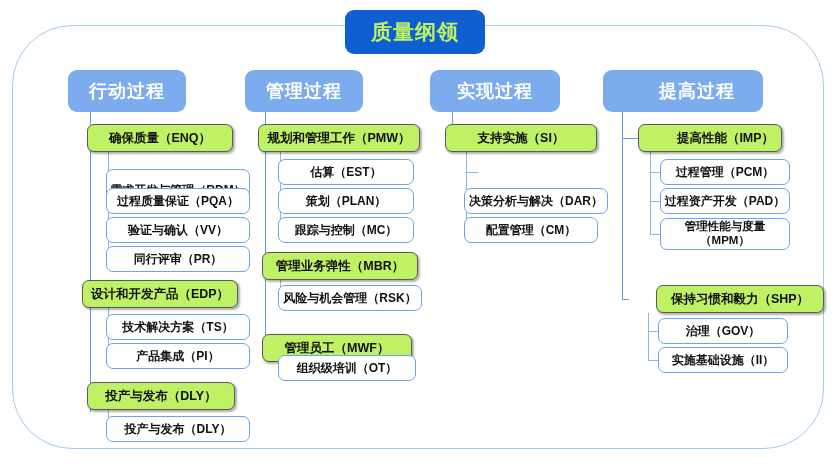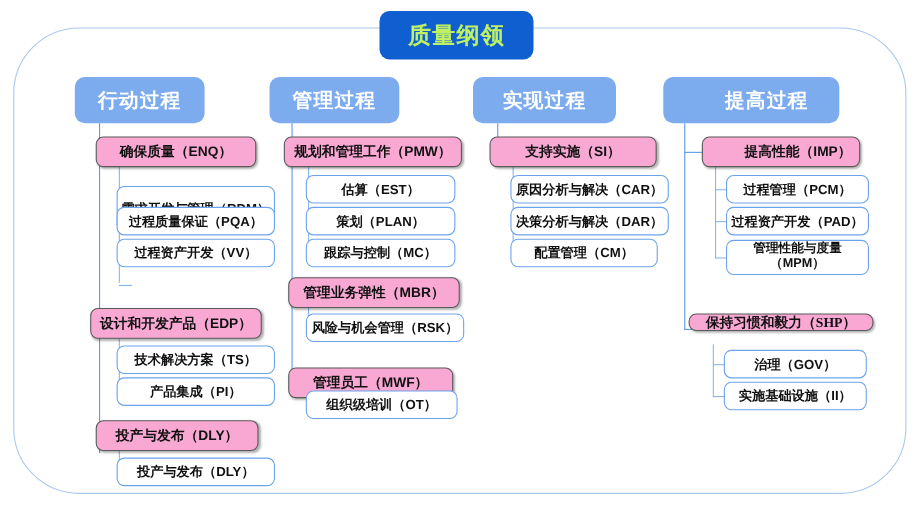--- a/index.html
+++ b/index.html
@@ -81,21 +81,21 @@
     position: absolute;
     background: #8ab6ef;
     z-index: 1;
   }
   .line-sub.v { width: 1.4px; }
   .line-sub.h { height: 1.4px; }
 
   
   .node-group {
     position: absolute;
-    background: #f9a8d4;
+    background: #bef264;
     border: 1.3px solid #5a5a5a;
     border-radius: 7px;
     box-shadow: 1.5px 1.5px 2px rgba(0,0,0,0.30);
     display: flex;
     align-items: center;
     justify-content: center;
     color: #101010;
     font-size: 12.5px;
     font-weight: 700;
     box-sizing: border-box;
@@ -139,23 +139,24 @@
   <div class="node-group" style="left:87px; top:124px; width:146px; height:28px;">确保质量（ENQ）</div>
   <div class="line-sub v" style="left:108px; top:152px; height:105px;"></div>
 
   <div class="line-sub h" style="left:108px; top:172px; width:12px;"></div>
   <div class="node-leaf" style="left:106px; top:169px; width:144px; height:42px;">需求开发与管理（RDM）</div>
 
   <div class="line-sub h" style="left:108px; top:201px; width:12px;"></div>
   <div class="node-leaf" style="left:106px; top:188px; width:144px; height:26px;">过程质量保证（PQA）</div>
 
   <div class="line-sub h" style="left:108px; top:230px; width:12px;"></div>
-  <div class="node-leaf" style="left:106px; top:217px; width:144px; height:26px;">过程资产开发（VV）</div>
+  <div class="node-leaf" style="left:106px; top:217px; width:144px; height:26px;">验证与确认（VV）</div>
 
   <div class="line-sub h" style="left:108px; top:259px; width:12px;"></div>
+  <div class="node-leaf" style="left:106px; top:246px; width:144px; height:26px;">同行评审（PR）</div>
 
   <div class="line-h" style="left:90px; top:294px; width:13px;"></div>
   <div class="node-group" style="left:82px; top:280px; width:156px; height:28px;">设计和开发产品（EDP）</div>
   <div class="line-sub v" style="left:108px; top:308px; height:47px;"></div>
 
   <div class="line-sub h" style="left:108px; top:327px; width:12px;"></div>
   <div class="node-leaf" style="left:106px; top:314px; width:144px; height:26px;">技术解决方案（TS）</div>
 
   <div class="line-sub h" style="left:108px; top:356px; width:12px;"></div>
   <div class="node-leaf" style="left:106px; top:343px; width:144px; height:26px;">产品集成（PI）</div>
@@ -198,21 +199,20 @@
   <div class="node-leaf" style="left:278px; top:355px; width:138px; height:26px;">组织级培训（OT）</div>
 
   <div class="col-header" style="left:430px; top:70px; width:130px;font-family:Liberation Serif, serif;">实现过程</div>
   <div class="line-v" style="left:452px; top:112px; height:28px;"></div>
 
   <div class="line-h" style="left:452px; top:138px; width:14px;"></div>
   <div class="node-group" style="left:445px; top:124px; width:152px; height:28px;">支持实施（SI）</div>
   <div class="line-sub v" style="left:466px; top:152px; height:76px;"></div>
 
   <div class="line-sub h" style="left:466px; top:172px; width:12px;"></div>
-  <div class="node-leaf" style="left:464px; top:159px; width:144px; height:26px;">原因分析与解决（CAR）</div>
 
   <div class="line-sub h" style="left:466px; top:201px; width:12px;"></div>
   <div class="node-leaf" style="left:464px; top:188px; width:144px; height:26px;">决策分析与解决（DAR）</div>
 
   <div class="line-sub h" style="left:466px; top:230px; width:12px;"></div>
   <div class="node-leaf" style="left:464px; top:217px; width:134px; height:26px;">配置管理（CM）</div>
 
   <div class="col-header" style="left:603px; top:70px; width:132px;padding-left:28px;">提高过程</div>
   <div class="line-v" style="left:622px; top:112px; height:188px;"></div>
 
@@ -224,21 +224,21 @@
   <div class="node-leaf" style="left:660px; top:159px; width:130px; height:26px;">过程管理（PCM）</div>
 
   <div class="line-sub h" style="left:650px; top:201px; width:12px;"></div>
   <div class="node-leaf" style="left:660px; top:188px; width:130px; height:26px;">过程资产开发（PAD）</div>
 
   <div class="line-sub h" style="left:650px; top:234px; width:12px;"></div>
   <div class="node-leaf two-line" style="left:660px; top:218px; width:130px; height:32px; white-space:pre-line;">管理性能与度量
 （MPM）</div>
 
   <div class="line-h" style="left:622px; top:299px; width:7px;"></div>
-  <div class="node-group" style="left:626px; top:285px; width:168px; height:16px;font-family:Liberation Serif, serif;">保持习惯和毅力（SHP）</div>
+  <div class="node-group" style="left:656px; top:285px; width:168px; height:28px;">保持习惯和毅力（SHP）</div>
   <div class="line-sub v" style="left:648px; top:313px; height:48px;"></div>
 
   <div class="line-sub h" style="left:648px; top:331px; width:12px;"></div>
   <div class="node-leaf" style="left:658px; top:318px; width:130px; height:26px;">治理（GOV）</div>
 
   <div class="line-sub h" style="left:648px; top:360px; width:12px;"></div>
   <div class="node-leaf" style="left:658px; top:347px; width:130px; height:26px;">实施基础设施（II）</div>
 
 </div>
 

